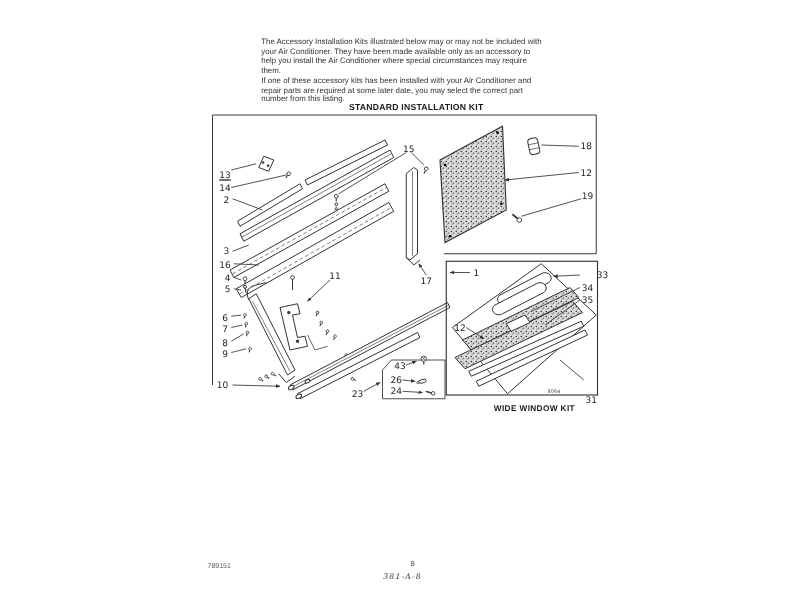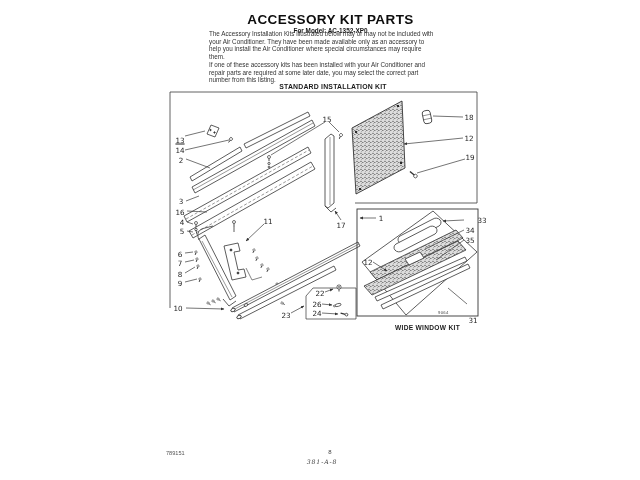--- a/index.html
+++ b/index.html
@@ -20,24 +20,20 @@
   .footer-doc{position:absolute;left:166px;top:450px;font-size:5.6px;color:#555;}
   .footer-page{position:absolute;left:318px;top:449px;width:24px;text-align:center;font-size:6px;color:#444;}
   .footer-plate{position:absolute;left:294px;top:458px;width:56px;text-align:center;
            font-size:6.2px;color:#3c3c3c;font-family:"DejaVu Serif",serif;font-style:italic;letter-spacing:.9px;}
 </style>
 </head>
 <body>
 
 <div class="page">
 
-  <div class="head">
-    <h1 class="title">ACCESSORY KIT PARTS</h1>
-    <div class="subtitle">For Model: AC-1352-XP0</div>
-  </div>
 
   <div class="intro">
     <p>The Accessory Installation Kits illustrated below may or may not be included with
 your Air Conditioner. They have been made available only as an accessory to
 help you install the Air Conditioner where special circumstances may require
 them.</p>
     <p>If one of these accessory kits has been installed with your Air Conditioner and
 repair parts are required at some later date, you may select the correct part
 number from this listing.</p>
   </div>
@@ -239,21 +235,21 @@
       <span class="callout" style="left: 180px; top: 254px;">6</span>
       <span class="callout" style="left: 180px; top: 263px;">7</span>
       <span class="callout" style="left: 180px; top: 274px;">8</span>
       <span class="callout" style="left: 180px; top: 283px;">9</span>
       <span class="callout" style="left: 178px; top: 308px;">10</span>
       <span class="callout" style="left: 268px; top: 221px;">11</span>
       <span class="callout" style="left: 341px; top: 225px;">17</span>
       <span class="callout" style="left: 469px; top: 117px;">18</span>
       <span class="callout" style="left: 469px; top: 138px;">12</span>
       <span class="callout" style="left: 470px; top: 157px; text-align: center;">19</span>
-      <span class="callout" style="left: 320px; top: 293px;">22</span>
+      <span class="callout" style="left: 320px; top: 293px;">43</span>
       <span class="callout" style="left: 317px; top: 304px;">26</span>
       <span class="callout" style="left: 317px; top: 313px;">24</span>
       <span class="callout" style="left: 286px; top: 315px;">23</span>
       <span class="callout" style="left: 381px; top: 218px;">1</span>
       <span class="callout" style="left: 470px; top: 220px; margin-left: 12px;">33</span>
       <span class="callout" style="left: 470px; top: 230px;">34</span>
       <span class="callout" style="left: 470px; top: 240px;">35</span>
       <span class="callout" style="left: 368px; top: 262px;">12</span>
       <span class="callout" style="left: 473px; top: 320px;">31</span>
     </div>

